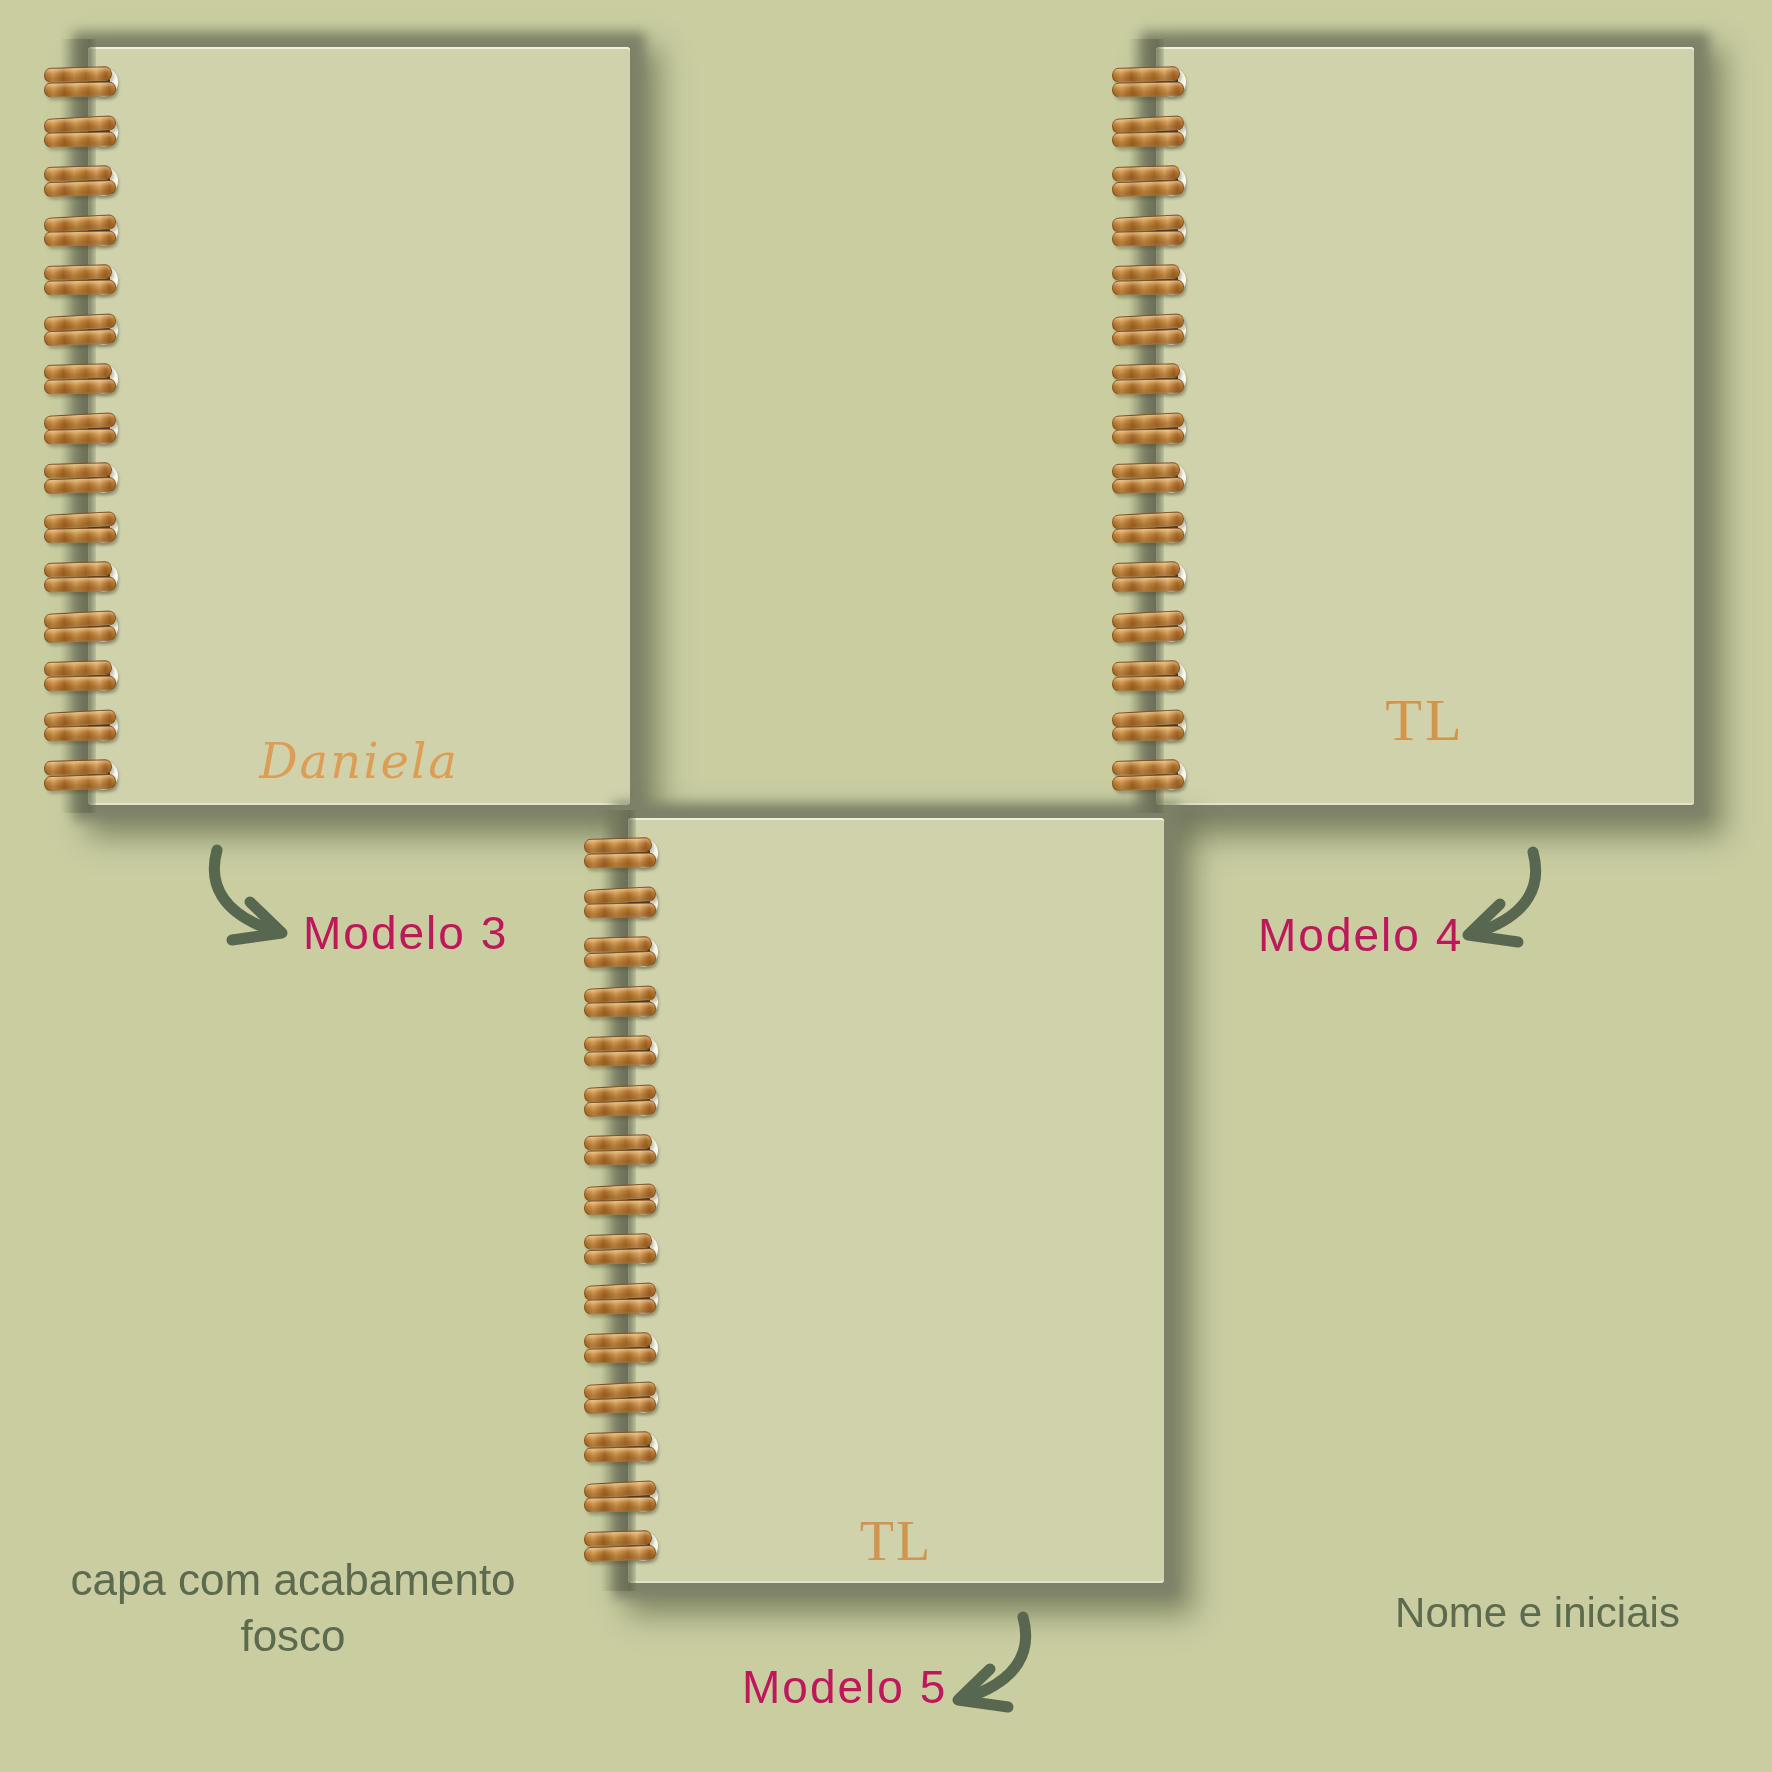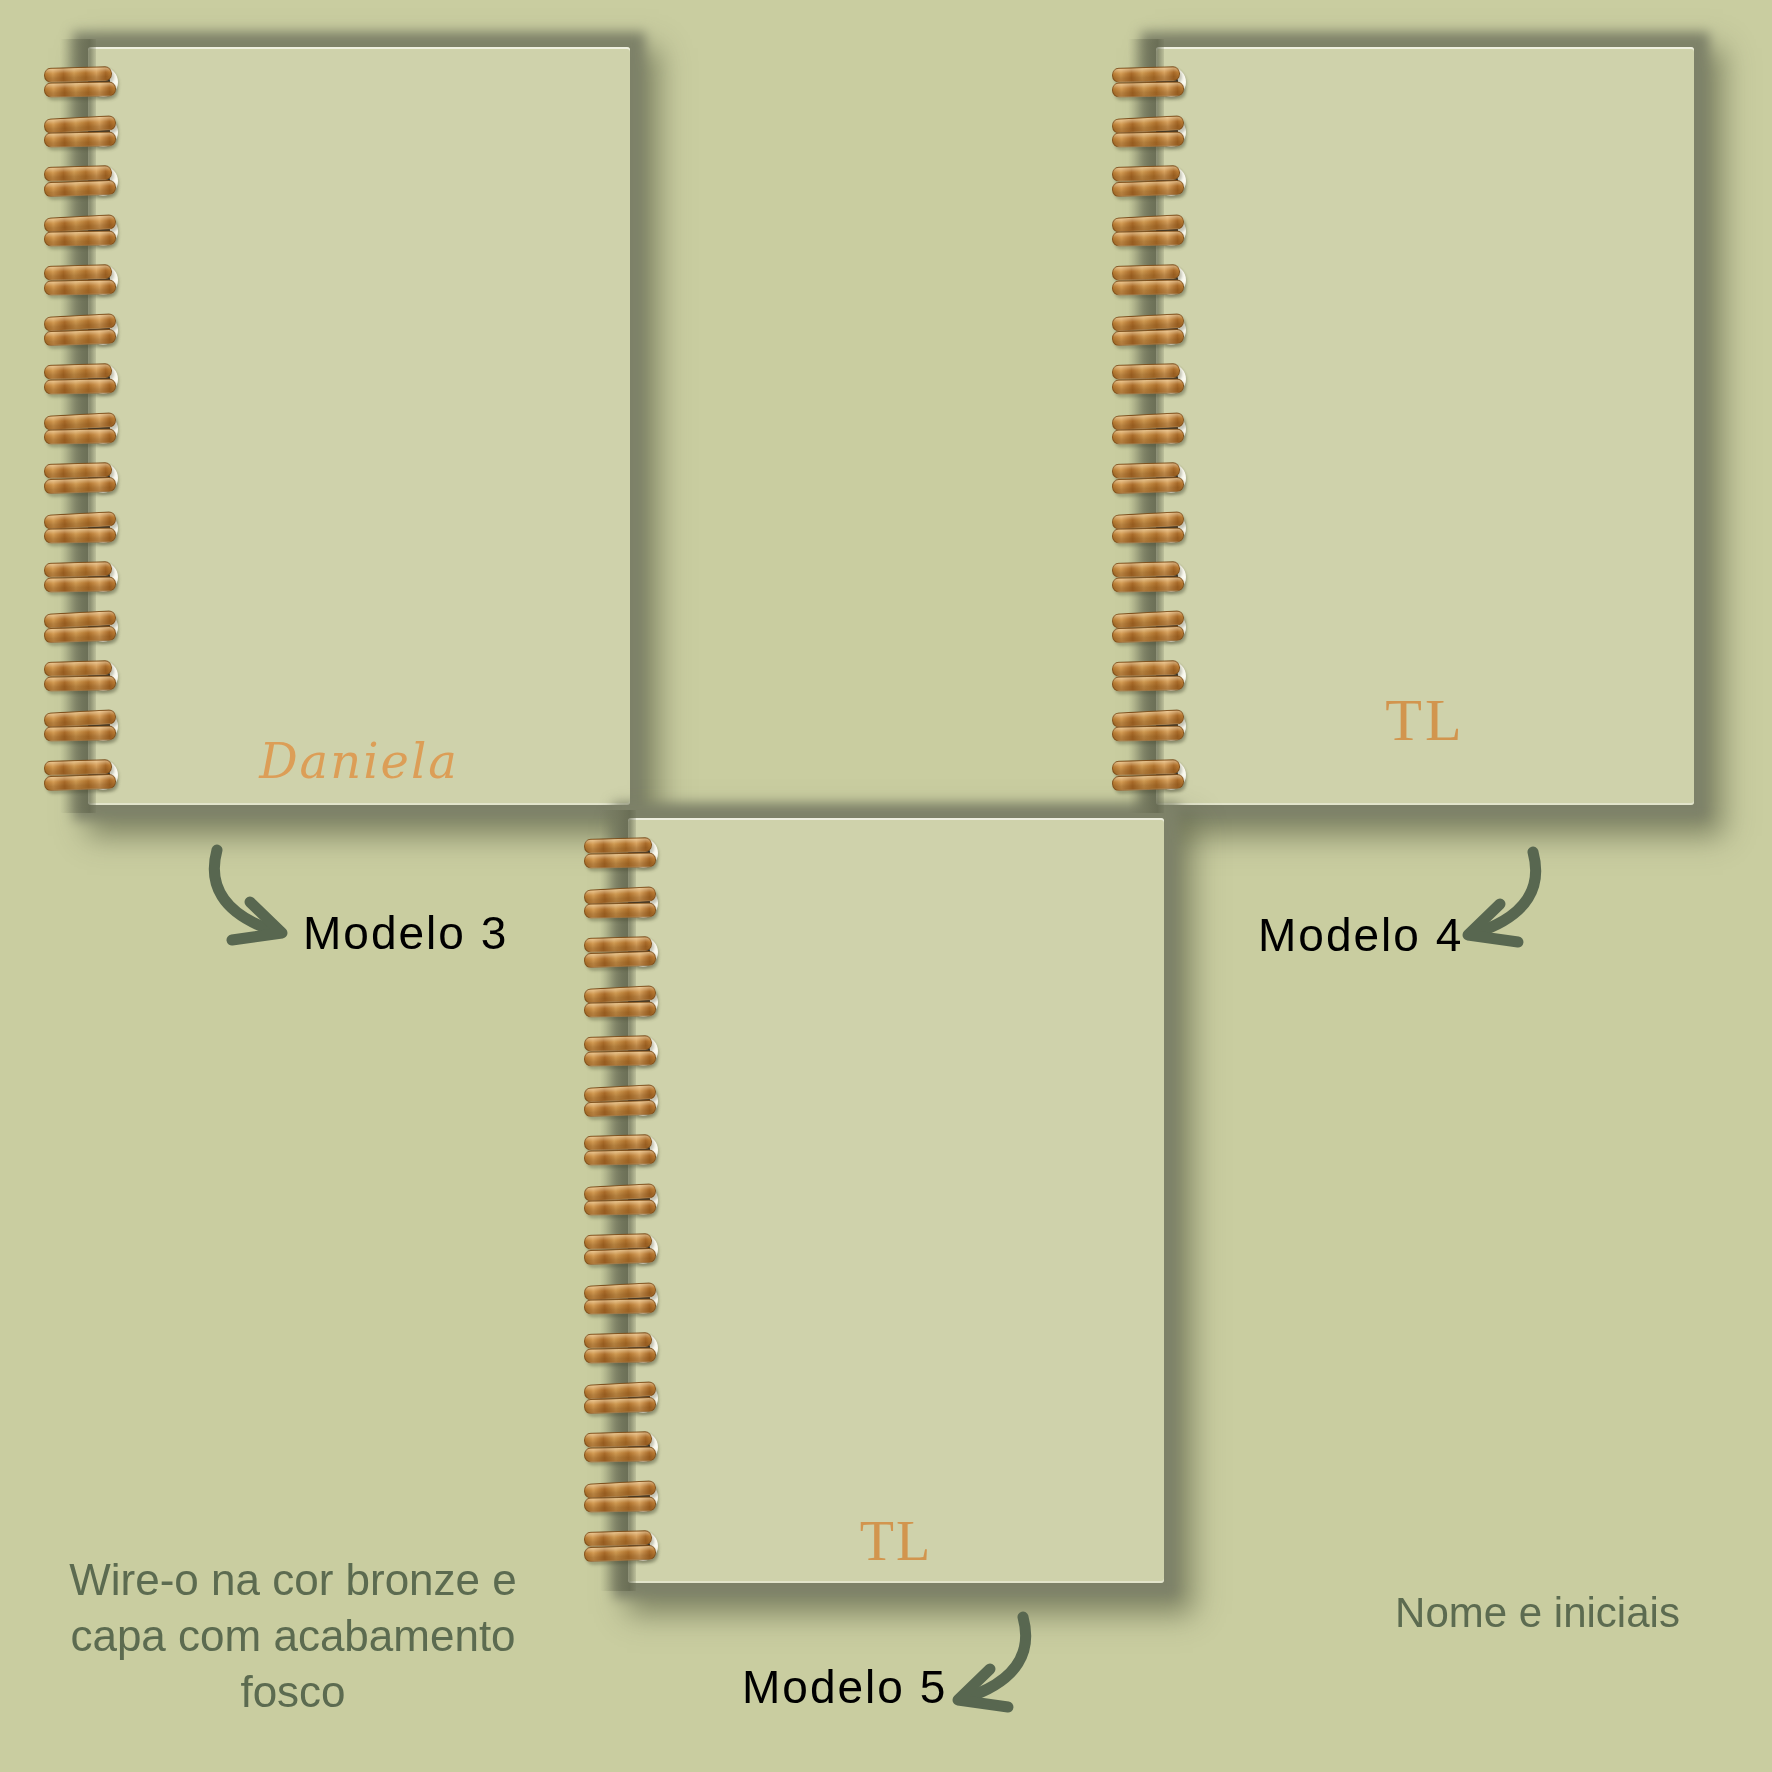--- a/index.html
+++ b/index.html
@@ -94,21 +94,21 @@
     line-height:1;
   }
   .cover-initials-stack .tl{font-size:56px;letter-spacing:2px;display:block;}
   .cover-initials-stack .year{font-size:28px;letter-spacing:1px;display:block;margin-top:2px;}
 
   
   .model-label{
     position:absolute;
     font-size:46px;
     letter-spacing:2px;
-    color:#000000;
+    color:#be185d;
     white-space:nowrap;
   }
   #label3{left:303px;top:906px;}
   #label4{left:1258px;top:908px;}
   #label5{left:742px;top:1660px;text-align:center;}
 
   .arrow{position:absolute;width:92px;height:105px;}
   #arrow3{left:202px;top:843px;}
   #arrow4{left:1456px;top:845px;transform:scaleX(-1);}
   #arrow5{left:946px;top:1610px;transform:scaleX(-1);}
@@ -389,21 +389,20 @@
   </svg>
   <div class="model-label" id="label4">Modelo 4</div>
 
   <svg class="arrow" id="arrow5" viewBox="0 0 92 105">
     <path d="M15,7 C 6,40 18,70 72,88" fill="none" stroke="#586750" stroke-width="11" stroke-linecap="round"></path>
     <path d="M48,59 L80,90 L30,97" fill="none" stroke="#586750" stroke-width="11" stroke-linecap="round" stroke-linejoin="round"></path>
   </svg>
   <div class="model-label" id="label5">Modelo 5</div>
 
   <div class="caption" id="caption-left">
-    <div>Wire-o na cor bronze e</div>
     <div>capa com acabamento</div>
     <div>fosco</div>
   </div>
 
   <div class="caption" id="caption-right">
     <div>Nome e iniciais</div>
   </div>
 
 </div>
 

